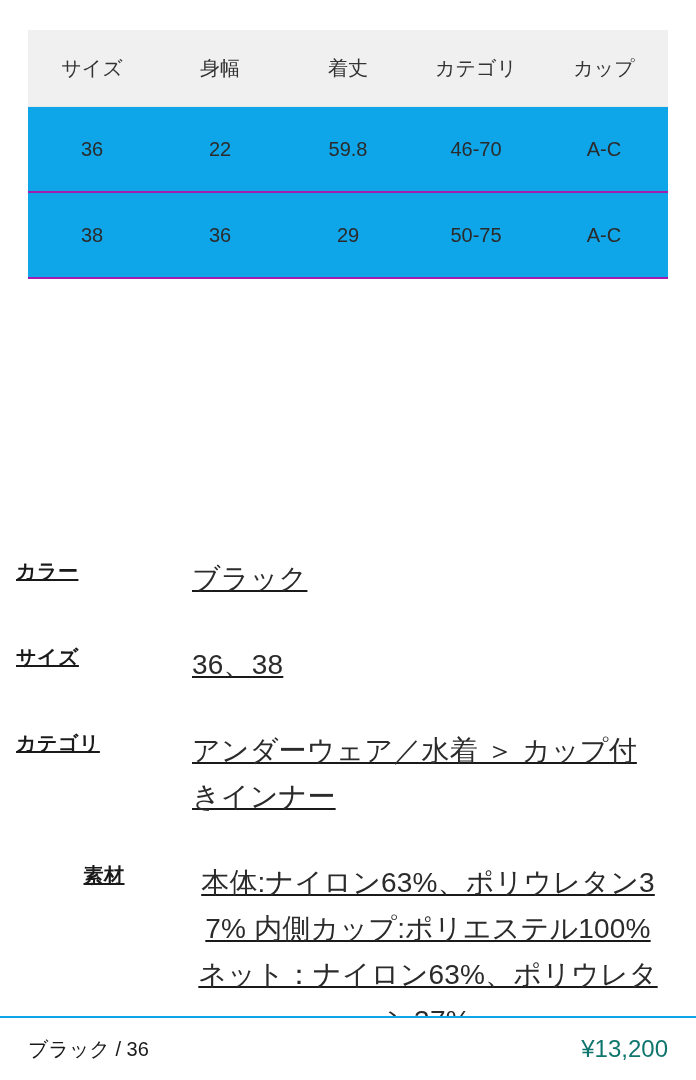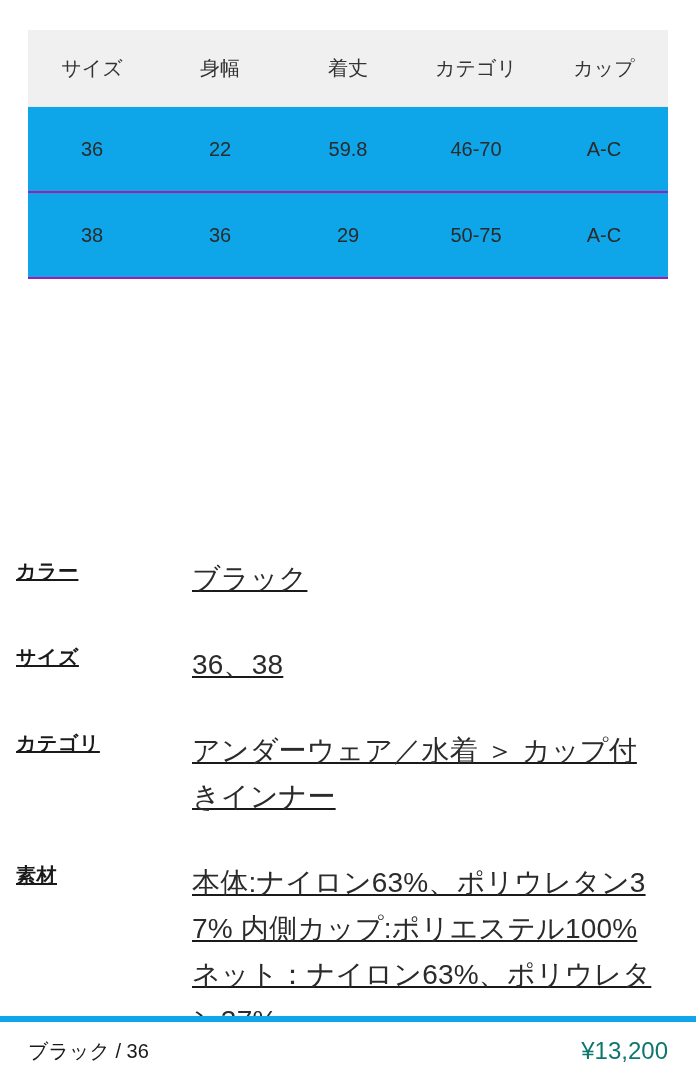--- a/index.html
+++ b/index.html
@@ -64,20 +64,21 @@
     width: 648px;
     text-decoration: underline;
   }
   .spec-row {
     display: flex;
     align-items: flex-start;
     margin-bottom: 40px;
   }
   .spec-row:last-child {
     margin-bottom: 0;
+    text-align: center;
   }
   .spec-label {
     width: 176px;
     flex: 0 0 176px;
     font-size: 20px;
     font-weight: bold;
     color: #1a1a1a;
     line-height: 30px;
     letter-spacing: 0.5px;
   }
@@ -90,21 +91,21 @@
     word-break: break-all;
   }
 
   
   .bottom-bar {
     position: absolute;
     left: 0;
     right: 0;
     bottom: 0;
     height: 64px;
-    border-top: 6px solid #0ea5e9;
+    border-top: 2px solid #0ea5e9;
     background: #ffffff;
     display: flex;
     align-items: center;
     justify-content: space-between;
     padding: 0 28px;
     box-sizing: border-box;
   }
   .bottom-bar .variant {
     font-size: 20px;
     color: #1a1a1a;

